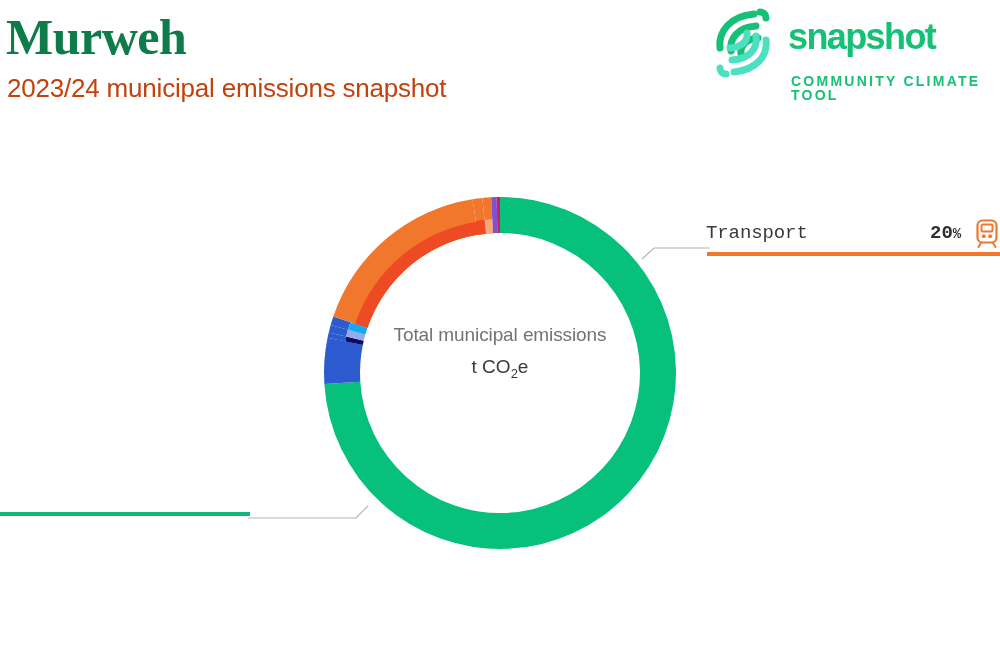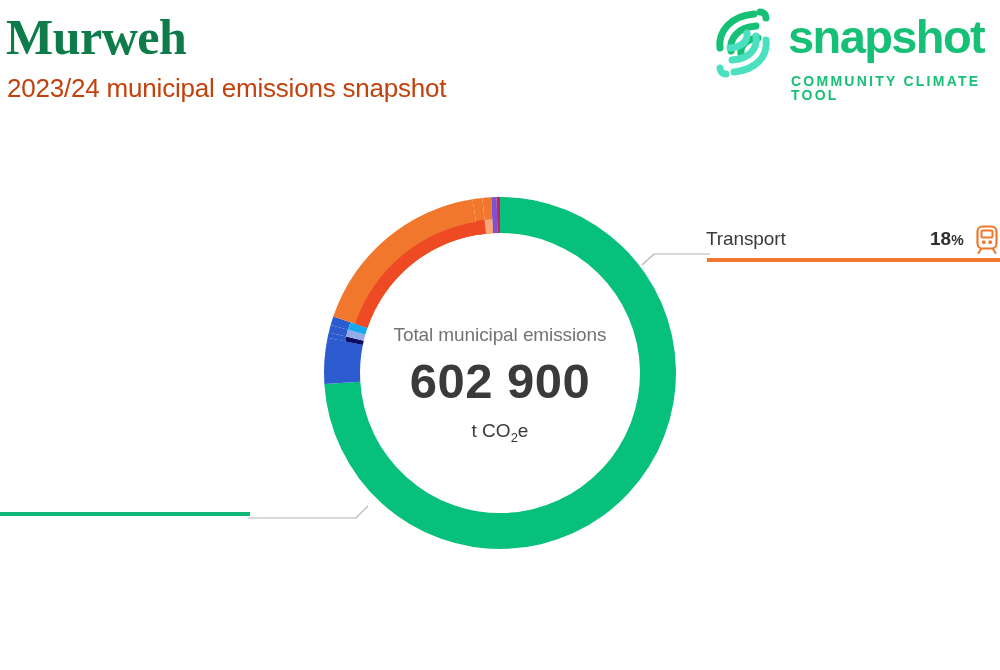--- a/index.html
+++ b/index.html
@@ -31,21 +31,21 @@
     color:#c2410c;
     letter-spacing:-0.2px;
     line-height:32px;
   }
 
   
   #brand-logo { position:absolute; right:2px; top:4px; height:86px; width:292px; }
   #logo-mark { position:absolute; left:4px; top:2px; width:66px; height:74px; }
   #logo-wordmark {
     position:absolute; left:82px; top:6px;
-    font-size:47px; font-weight:bold; color:#17C077;
+    font-size:36px; font-weight:bold; color:#17C077;
     letter-spacing:-1.6px; line-height:54px;text-align:right;
   }
   #logo-tagline {
     position:absolute; left:85px; top:70px;
     font-size:14px; font-weight:bold; color:#17C077;
     letter-spacing:2.25px; line-height:14px;
   }
 
   
   #donut-chart { position:absolute; left:314px; top:187px; width:372px; height:372px; }
@@ -77,21 +77,21 @@
   }
   .callout-pct {
     position:absolute; bottom:2px;
     font-size:19px; color:#2F2F2F; font-weight:bold; white-space:nowrap;
   }
   .callout-pct .sym { font-size:14px; font-weight:bold; }
   .callout-rule { position:absolute; height:4px; }
   .callout-icon { position:absolute; }
 
   
-  #callout-transport { left:640px; top:222px; width:360px; height:46px; }
+  #callout-transport { left:640px; top:216px; width:360px; height:46px;font-family:Liberation Mono, monospace; }
   #transport-label { left:66px; }
   #transport-pct  { left:290px; }
   #transport-rule { left:67px; top:36px; width:293px; background:#F0772C; }
   #transport-icon { left:334px; top:2px; width:26px; height:30px; }
   #transport-leader { position:absolute; left:0px; top:26px; width:70px; height:18px; }
 
   
   #callout-agriculture { left:0px; top:480px; width:370px; height:46px; }
   #agriculture-icon  { left:6px; top:0px; width:26px; height:30px; }
   #agriculture-label { left:38px; }
@@ -144,31 +144,30 @@
         <path d="M-153.749564735176 -36.401529414901255 A158 158 0 0 1 -152.0003721106016 -43.126405811737314 L-134.68387402205204 -38.21327097242547 A140 140 0 0 0 -136.23379153749772 -32.25451973472263 Z" fill="#96A9E8"></path>
         <path d="M-152.0003721106016 -43.126405811737314 A158 158 0 0 1 -149.64153218916962 -50.709090349539025 L-132.59376269926423 -44.932105373009264 A140 140 0 0 0 -134.68387402205204 -38.21327097242547 Z" fill="#17A9F0"></path>
         <path d="M-24.09090761619558 -152.1040044516512 A154 154 0 0 1 -15.455704087087115 -153.22245661512022 L-14.050640079170105 -139.29314237738203 A140 140 0 0 0 -21.900825105632347 -138.27636768331928 Z" fill="#EE4B24"></path>
         <path d="M-15.455704087087115 -153.22245661512022 A154 154 0 0 1 -7.737624999684606 -153.8054913173267 L-7.034204545167824 -139.82317392484245 A140 140 0 0 0 -14.050640079170105 -139.29314237738203 Z" fill="#F9A67C"></path>
       </g>
   </svg>
 </div>
 
 <div id="donut-center-text">
   <div id="donut-center-label">Total municipal emissions</div>
-  <div id="donut-center-value">602 900</div>
   <div id="donut-center-unit"><span>t CO</span><sub>2</sub><span>e</span></div>
 </div>
 
 <div id="callout-transport" class="callout">
   <svg id="transport-leader" viewBox="0 0 70 18">
     <path d="M2 17 L14 6 L70 6" fill="none" stroke="#B4B4B4" stroke-width="1.2"></path>
   </svg>
   <div class="callout-row">
     <span class="callout-label" id="transport-label">Transport</span>
-    <span class="callout-pct" id="transport-pct"><span>18</span><span class="sym">%</span></span>
+    <span class="callout-pct" id="transport-pct"><span>20</span><span class="sym">%</span></span>
     <span class="callout-icon" id="transport-icon">
       <svg width="26" height="30" viewBox="0 0 26 30">
         <rect x="3.5" y="2.5" width="19" height="22" rx="5" ry="5" fill="#ffffff" stroke="#F0772C" stroke-width="2.2"></rect>
         <rect x="7.5" y="6.5" width="11" height="7" rx="1.5" fill="#ffffff" stroke="#F0772C" stroke-width="2"></rect>
         <circle cx="9.8" cy="18.2" r="1.9" fill="#F0772C"></circle>
         <circle cx="16.2" cy="18.2" r="1.9" fill="#F0772C"></circle>
         <path d="M7 25 L4.5 29 M19 25 L21.5 29" stroke="#F0772C" stroke-width="2" stroke-linecap="round"></path>
       </svg>
     </span>
   </div>

